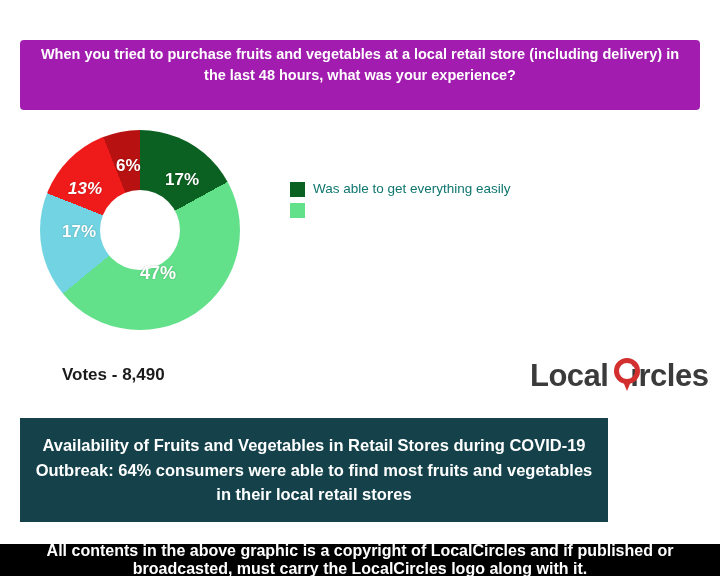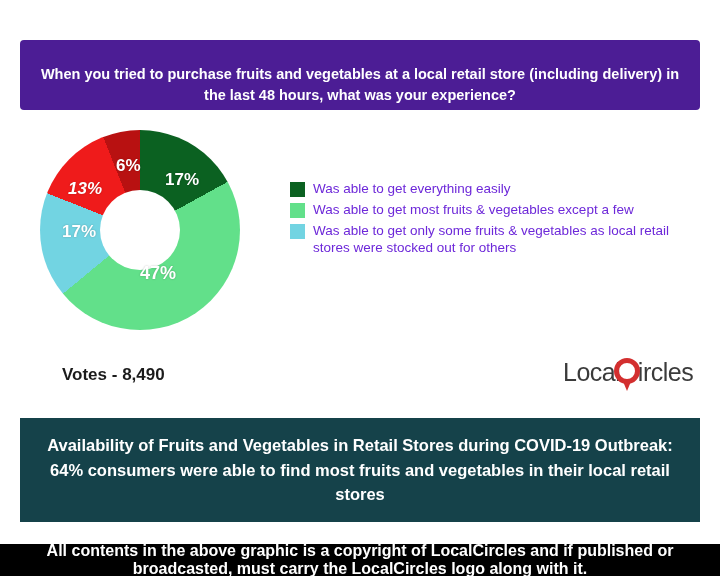--- a/index.html
+++ b/index.html
@@ -20,24 +20,24 @@
     width: 720px;
     height: 576px;
   }
   
   .question-banner {
     position: absolute;
     left: 20px;
     top: 40px;
     width: 680px;
     height: 70px;
-    background: #4c1d95;
+    background: #a21caf;
     border-radius: 4px;
     display: flex;
-    align-items: flex-end;
+    align-items: flex-start;
     justify-content: center;
     box-sizing: border-box;
     padding: 4px 18px;
   }
   .question-text {
     color: #ffffff;
     font-size: 14.5px;
     font-weight: bold;
     line-height: 1.45;
     text-align: center;
@@ -110,42 +110,41 @@
   }
   .legend-swatch {
     width: 15px;
     height: 15px;
     flex: 0 0 15px;
     margin-top: 2px;
     margin-right: 8px;
   }
   .legend-label {
     font-size: 13.5px;
-    color: #6d28d9;
+    color: #0f766e;
     line-height: 1.32;
     font-weight: normal;
   }
   
   .logo {
     position: absolute;
     left: 530px;
     top: 352px;
     width: 170px;
     height: 48px;
   }
   .logo-text {
     position: absolute;
     left: 0;
     top: 6px;
-    font-size: 25px;
-    font-weight: normal;
+    font-size: 31px;
+    font-weight: bold;
     color: #3b3b3b;
     letter-spacing: -0.5px;
     font-family: "Liberation Sans", sans-serif;
-    margin-left: 33px;
   }
   .logo-circle {
     position: absolute;
     left: 84px;
     top: 6px;
     width: 26px;
     height: 26px;
     border: 5px solid #d32f2f;
     border-radius: 50%;
     box-sizing: border-box;
@@ -158,21 +157,21 @@
     height: 0;
     border-left: 5px solid transparent;
     border-right: 5px solid transparent;
     border-top: 12px solid #d32f2f;
   }
   
   .conclusion-banner {
     position: absolute;
     left: 20px;
     top: 418px;
-    width: 680px;
+    width: 588px;
     height: 104px;
     background: #15424a;
     display: flex;
     align-items: center;
     justify-content: center;
     box-sizing: border-box;
     padding: 6px 14px;
   }
   .conclusion-text {
     color: #ffffff;
@@ -222,25 +221,20 @@
     <div class="votes">Votes - 8,490</div>
   </div>
 
   <div class="legend" id="legend">
       <div class="legend-item">
         <span class="legend-swatch" style="background: rgb(11, 97, 33);"></span>
         <span class="legend-label">Was able to get everything easily</span>
       </div>
       <div class="legend-item">
         <span class="legend-swatch" style="background: rgb(98, 224, 138);"></span>
-        <span class="legend-label">Was able to get most fruits &amp; vegetables except a few</span>
-      </div>
-      <div class="legend-item">
-        <span class="legend-swatch" style="background: rgb(114, 212, 226);"></span>
-        <span class="legend-label">Was able to get only some fruits &amp; vegetables as local retail stores were stocked out for others</span>
       </div>
     </div>
 
   <div class="logo">
     <div class="logo-text"><span>Local</span><span style="opacity:0">C</span><span>ircles</span></div>
     <div class="logo-circle"></div>
     <div class="logo-pin"></div>
   </div>
 
   <div class="conclusion-banner">

